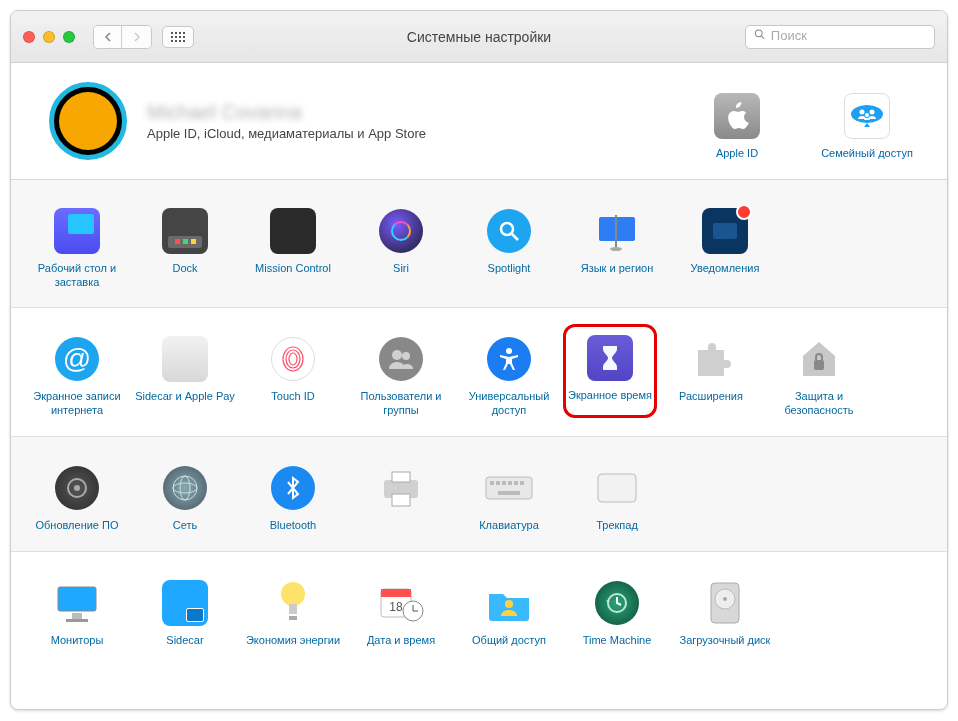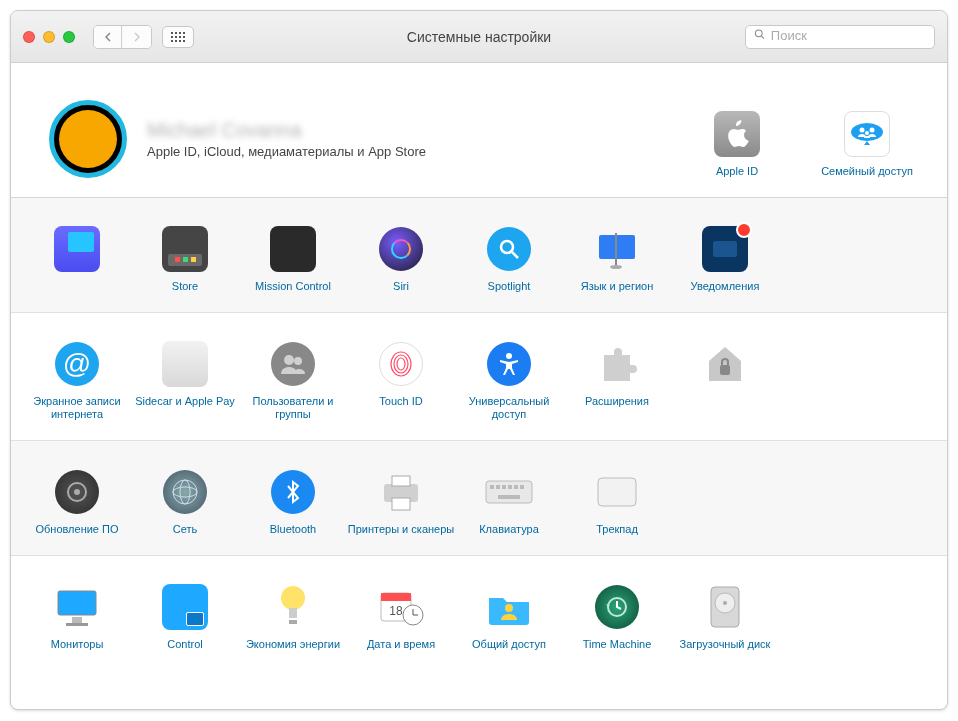--- a/index.html
+++ b/index.html
@@ -61,21 +61,21 @@
   .search {
     margin-left:auto; display:flex; align-items:flex-start;
     background:#fff; border:1px solid #c8c8c8; border-radius:5px;
     padding: 2px 8px; width:190px; height:24px;
   }
   .search svg { width:12px; height:12px; margin-right:6px; }
   .search input { border:none; outline:none; font-size:13px; width:100%; color:#333; background:transparent; }
   .search input::placeholder { color:#aaa; }
 
   .account-section {
-    display:flex; align-items:center; padding: 36px 26px 18px 38px;
+    display:flex; align-items:center; padding: 18px 26px 18px 38px;
     border-bottom: 1px solid #d6d6d6;
   }
   .avatar-ring {
     width:78px; height:78px; border-radius:50%;
     border: 5px solid #23b8e0; display:flex; align-items:center; justify-content:center;
     background: #000;
   }
   .avatar-inner { width:58px; height:58px; border-radius:50%; background:#f7a700; }
   .account-text { margin-left: 20px; }
   .account-name { font-size:20px; color:#b3b3b3; filter: blur(3px); font-weight:400; }
@@ -196,32 +196,33 @@
 
   <div class="rows">
 
     <div class="row">
       <div class="pref-item">
         <div class="icon-wrap">
           <div class="square-icon" style="background:linear-gradient(#6a6cff,#4a4cf0);position:relative">
             <div style="position:absolute;right:6px;top:6px;width:26px;height:20px;background:#27c5ff;border-radius:2px"></div>
           </div>
         </div>
+        <div class="label">Рабочий стол и заставка</div>
       </div>
       <div class="pref-item">
         <div class="icon-wrap">
           <div class="square-icon" style="background:#454545;display:flex;align-items:flex-end;justify-content:center;padding-bottom:6px">
             <div style="width:34px;height:12px;background:#6a6a6a;border-radius:2px;display:flex;gap:3px;align-items:center;justify-content:center">
               <span style="width:5px;height:5px;background:#ff4f4f"></span>
                 <span style="width:5px;height:5px;background:#3bd97a"></span>
                 <span style="width:5px;height:5px;background:#ffd23b"></span>
             </div>
           </div>
         </div>
-        <div class="label">Store</div>
+        <div class="label">Dock</div>
       </div>
       <div class="pref-item">
         <div class="icon-wrap">
           <div class="square-icon" style="background:#2a2a2a;display:grid;grid-template-columns:1fr 1fr;grid-template-rows:1fr 1fr;gap:3px;padding:5px">
             <span style="background:#1fa8ff"></span>
               <span style="background:#555"></span>
               <span style="background:#555"></span>
               <span style="background:#1fa8ff"></span>
           </div>
         </div>
@@ -276,75 +277,86 @@
       </div>
       <div class="pref-item">
         <div class="icon-wrap">
           <div class="square-icon" style="background:linear-gradient(#f2f2f2,#d8d8d8);display:flex;flex-direction:column;gap:2px;padding:6px">
             <span style="height:6px;background:#ffd83b;border-radius:2px"></span>
             <span style="height:6px;background:#3bb6ff;border-radius:2px"></span>
             <span style="height:6px;background:#ff5f57;border-radius:2px"></span>
           </div>
         </div>
         <div class="label">Sidecar и Apple Pay</div>
-      </div>
-      <div class="pref-item">
-        <div class="icon-wrap">
-          <div class="round-icon" style="background:#888">
-            <svg width="30" height="24" viewBox="0 0 30 24" fill="#d0d0d0">
-                <circle cx="11" cy="8" r="5"></circle>
-                <circle cx="20" cy="9" r="4"></circle>
-                <path d="M3 22c0-5 4-7 8-7s8 2 8 7z"></path>
-                <path d="M16 22c0-4 3-5 5-5s6 1 6 5z"></path>
-              </svg>
-          </div>
-        </div>
-        <div class="label">Пользователи и группы</div>
       </div>
       <div class="pref-item">
         <div class="icon-wrap">
           <div class="round-icon" style="background:#fff;border:1px solid #ddd">
             <svg width="30" height="30" viewBox="0 0 30 30">
                 <g stroke="#ff4f6a" stroke-width="1.2" fill="none">
                   <ellipse cx="15" cy="15" rx="10" ry="12"></ellipse>
                   <ellipse cx="15" cy="15" rx="7" ry="9"></ellipse>
                   <ellipse cx="15" cy="15" rx="4" ry="6"></ellipse>
                 </g>
               </svg>
           </div>
         </div>
         <div class="label">Touch ID</div>
       </div>
       <div class="pref-item">
         <div class="icon-wrap">
+          <div class="round-icon" style="background:#888">
+            <svg width="30" height="24" viewBox="0 0 30 24" fill="#d0d0d0">
+                <circle cx="11" cy="8" r="5"></circle>
+                <circle cx="20" cy="9" r="4"></circle>
+                <path d="M3 22c0-5 4-7 8-7s8 2 8 7z"></path>
+                <path d="M16 22c0-4 3-5 5-5s6 1 6 5z"></path>
+              </svg>
+          </div>
+        </div>
+        <div class="label">Пользователи и группы</div>
+      </div>
+      <div class="pref-item">
+        <div class="icon-wrap">
           <div class="round-icon" style="background:#1c7df2">
             <svg width="26" height="26" viewBox="0 0 26 26" fill="#fff">
                 <circle cx="13" cy="5" r="3"></circle>
                 <path d="M4 9l9 2 9-2v2l-6 2v4l3 7h-2l-3-6h-2l-3 6h-2l3-7v-4l-6-2z"></path>
               </svg>
           </div>
         </div>
         <div class="label">Универсальный доступ</div>
       </div>
+      <div class="pref-item highlight-red">
+        <div class="icon-wrap">
+          <div class="square-icon" style="background:linear-gradient(#6a5cd8,#5245c4)">
+            <svg width="22" height="28" viewBox="0 0 22 28" fill="#fff">
+                <path d="M4 2h14v3c0 4-5 6-5 9s5 5 5 9v3H4v-3c0-4 5-6 5-9s-5-5-5-9V2z" opacity="0.95"></path>
+              </svg>
+          </div>
+        </div>
+        <div class="label">Экранное время</div>
+      </div>
       <div class="pref-item">
         <div class="icon-wrap">
           <svg width="46" height="46" viewBox="0 0 46 46">
               <path fill="#cfcfcf" d="M10 14h10v-3a4 4 0 018 0v3h8v10h3a4 4 0 010 8h-3v8H10V14z"></path>
             </svg>
         </div>
         <div class="label">Расширения</div>
       </div>
       <div class="pref-item">
         <div class="icon-wrap">
           <svg width="44" height="42" viewBox="0 0 44 42">
               <path fill="#c8c8c8" d="M22 4L6 18v20h32V18z"></path>
               <rect x="17" y="22" width="10" height="10" rx="2" fill="#888"></rect>
               <path d="M19 22v-3a3 3 0 016 0v3" stroke="#888" stroke-width="2" fill="none"></path>
             </svg>
         </div>
+        <div class="label">Защита и безопасность</div>
       </div>
     </div>
 
     <div class="row">
       <div class="pref-item">
         <div class="icon-wrap">
           <div class="round-icon" style="background:radial-gradient(#555,#2a2a2a)">
             <svg width="28" height="28" viewBox="0 0 28 28">
                 <circle cx="14" cy="14" r="9" stroke="#aaa" stroke-width="2" fill="none"></circle>
                 <circle cx="14" cy="14" r="3" fill="#aaa"></circle>
@@ -376,21 +388,20 @@
         <div class="label">Bluetooth</div>
       </div>
       <div class="pref-item">
         <div class="icon-wrap">
           <svg width="46" height="40" viewBox="0 0 46 40">
               <rect x="6" y="12" width="34" height="18" rx="3" fill="#d0d0d0"></rect>
               <rect x="14" y="4" width="18" height="10" fill="#fff" stroke="#aaa"></rect>
               <rect x="14" y="26" width="18" height="12" fill="#fff" stroke="#aaa"></rect>
             </svg>
         </div>
-        <div class="label">Принтеры и сканеры</div>
       </div>
       <div class="pref-item">
         <div class="icon-wrap">
           <svg width="50" height="30" viewBox="0 0 50 30">
               <rect x="2" y="4" width="46" height="22" rx="3" fill="#e8e8e8" stroke="#bbb"></rect>
               <g fill="#bbb">
                 <rect x="6" y="8" width="4" height="4"></rect>
                 <rect x="12" y="8" width="4" height="4"></rect>
                 <rect x="18" y="8" width="4" height="4"></rect>
                 <rect x="24" y="8" width="4" height="4"></rect>
@@ -423,21 +434,21 @@
             </svg>
         </div>
         <div class="label">Мониторы</div>
       </div>
       <div class="pref-item">
         <div class="icon-wrap">
           <div class="square-icon" style="background:#1fa8ff;position:relative">
             <div style="position:absolute;right:4px;bottom:4px;width:18px;height:14px;background:#0b78c8;border:1px solid #fff;border-radius:2px"></div>
           </div>
         </div>
-        <div class="label">Control</div>
+        <div class="label">Sidecar</div>
       </div>
       <div class="pref-item">
         <div class="icon-wrap">
           <svg width="30" height="46" viewBox="0 0 30 46">
               <circle cx="15" cy="14" r="12" fill="#ffe26a"></circle>
               <rect x="11" y="24" width="8" height="10" fill="#ccc"></rect>
               <rect x="11" y="36" width="8" height="4" fill="#aaa"></rect>
             </svg>
         </div>
         <div class="label">Экономия энергии</div>

